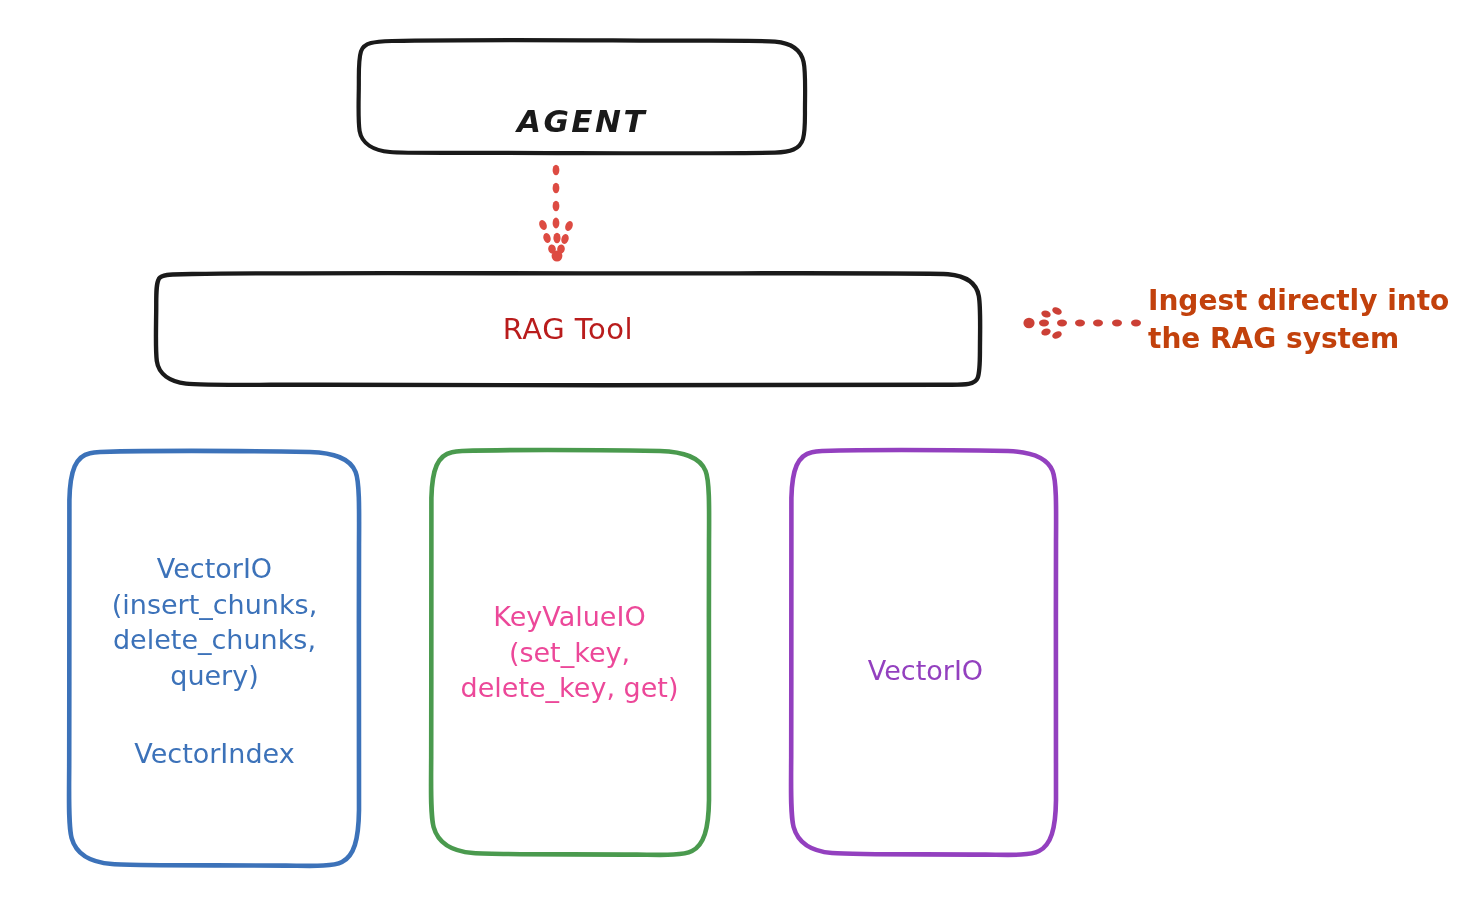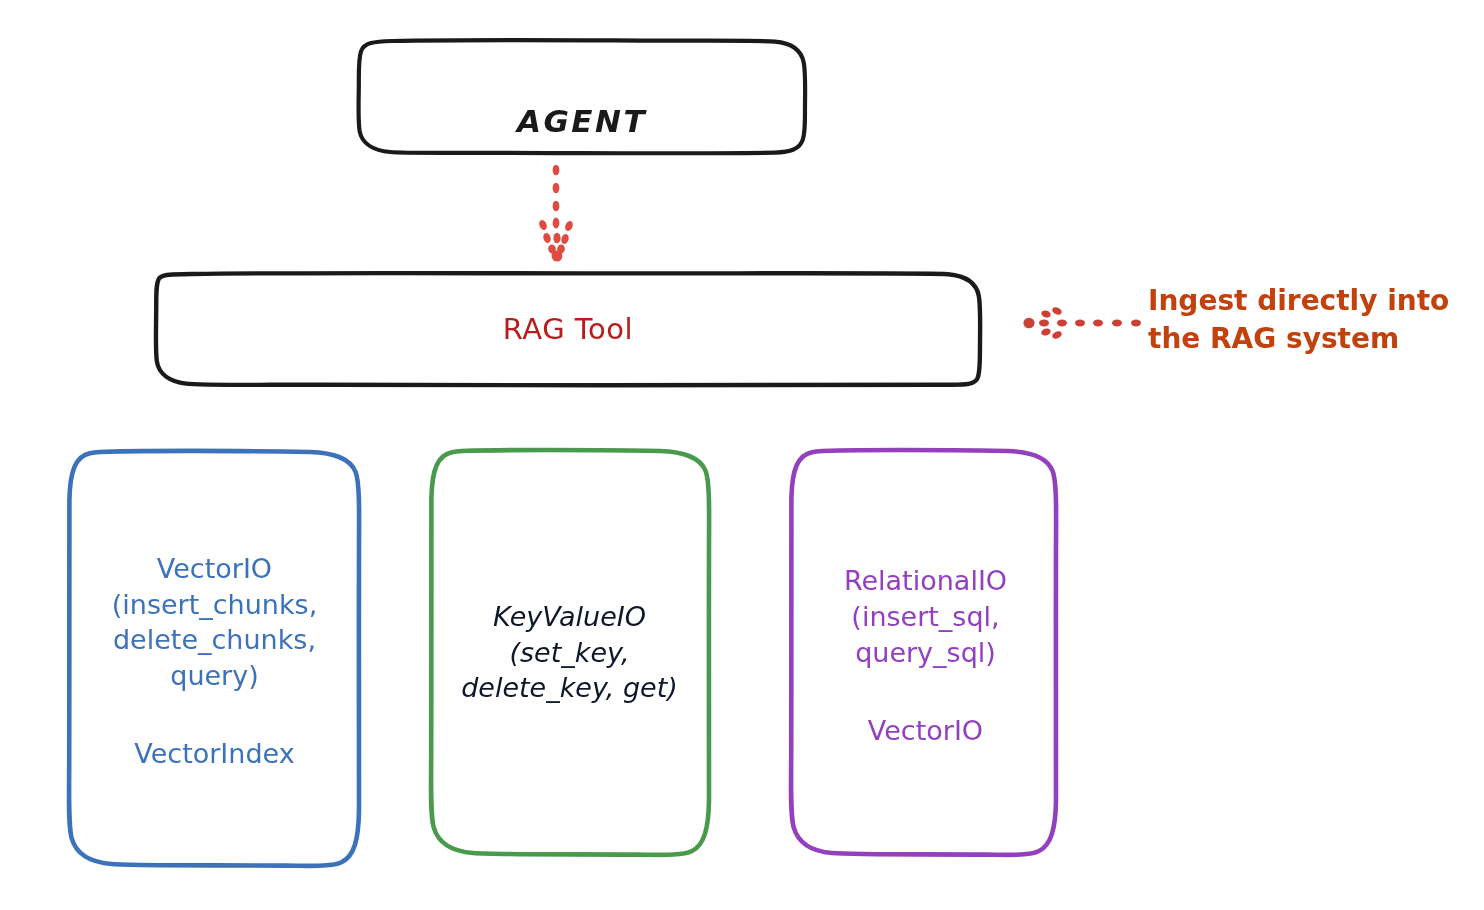--- a/index.html
+++ b/index.html
@@ -76,22 +76,21 @@
     top: 450px;
     width: 293px;
     height: 416px;
     color: #3c72b9;
   }
   #keyvalue-text {
     left: 428px;
     top: 450px;
     width: 283px;
     height: 405px;
-    color: #0f172a;
-    font-style: italic;
+    color: #ec4899;
   }
   #relational-text {
     left: 790px;
     top: 450px;
     width: 271px;
     height: 405px;
     color: #9340bf;
   }
 
   .annotation-text {
@@ -205,20 +204,17 @@
   <div class="index-block">VectorIndex</div>
 </div>
 
 <div class="node-label store-text" id="keyvalue-text">
   <div class="api-block">KeyValueIO
 (set_key,
 delete_key, get)</div>
 </div>
 
 <div class="node-label store-text" id="relational-text">
-  <div class="api-block">RelationalIO
-(insert_sql,
-query_sql)</div>
   <div class="index-block">VectorIO</div>
 </div>
 
 <div class="annotation-text">Ingest directly into
 the RAG system</div>
 
 </body></html>

